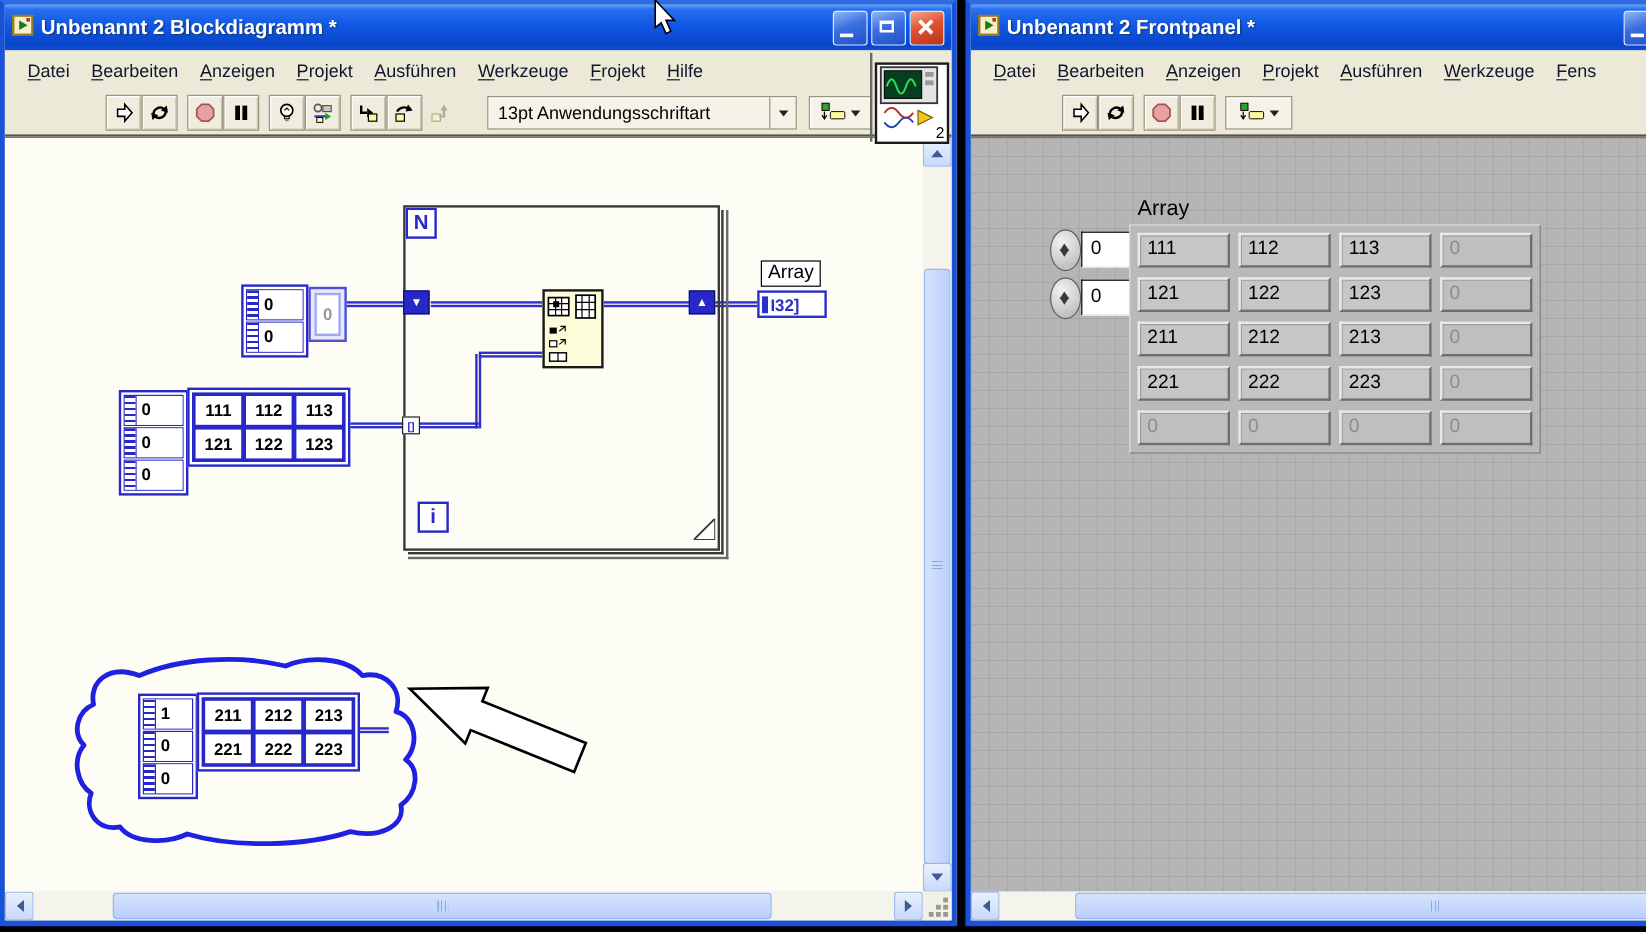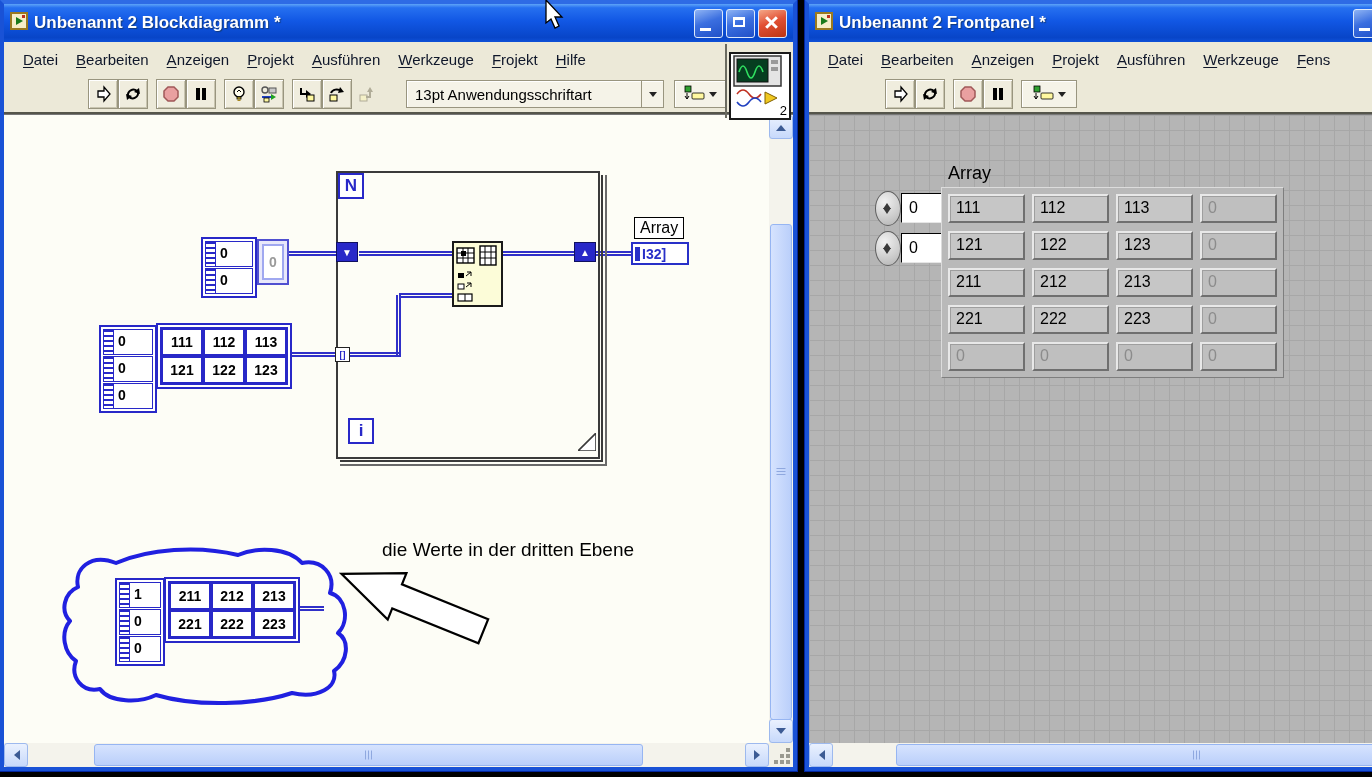--- a/index.html
+++ b/index.html
@@ -324,21 +324,20 @@
           <span class="bcell">121</span>
           <span class="bcell">122</span>
           <span class="bcell">123</span>
         </div>
       </div>
       <div class="wire-h" style="left:288px;top:237px;width:43px;"></div>
       <div class="wire-h" style="left:346px;top:237px;width:49px;"></div>
       <div class="wire-v" style="left:392px;top:180px;height:62px;"></div>
       <div class="wire-h" style="left:395px;top:178px;width:53px;"></div>
 
-      <div class="note" style="left:378px;top:424px;">die Werte in der dritten Ebene</div>
       <svg class="svgabs" style="left:320px;top:440px;" width="175" height="95">
         <g transform="rotate(22 87 47)">
           <polygon points="165,34 72,34 72,22 12,47 72,72 72,60 165,60" fill="#fff" stroke="#000" stroke-width="2.2"></polygon>
         </g>
       </svg>
       <svg class="svgabs" style="left:52px;top:426px;" width="300" height="170">
         <path d="M60,22 C34,12 18,28 22,46 C8,52 4,70 14,80 C4,92 8,112 20,120 C14,136 26,152 44,148 C54,162 84,162 100,154 C140,166 200,164 236,152 C262,158 282,146 278,130 C292,120 294,100 282,92 C294,80 290,56 274,52 C280,34 266,18 246,22 C232,6 200,6 182,14 C142,4 92,8 60,22 Z" fill="none" stroke="#2020E0" stroke-width="4" stroke-linejoin="round"></path>
       </svg>
 
       <div class="idxcol" style="left:111px;top:463px;width:50px;">

